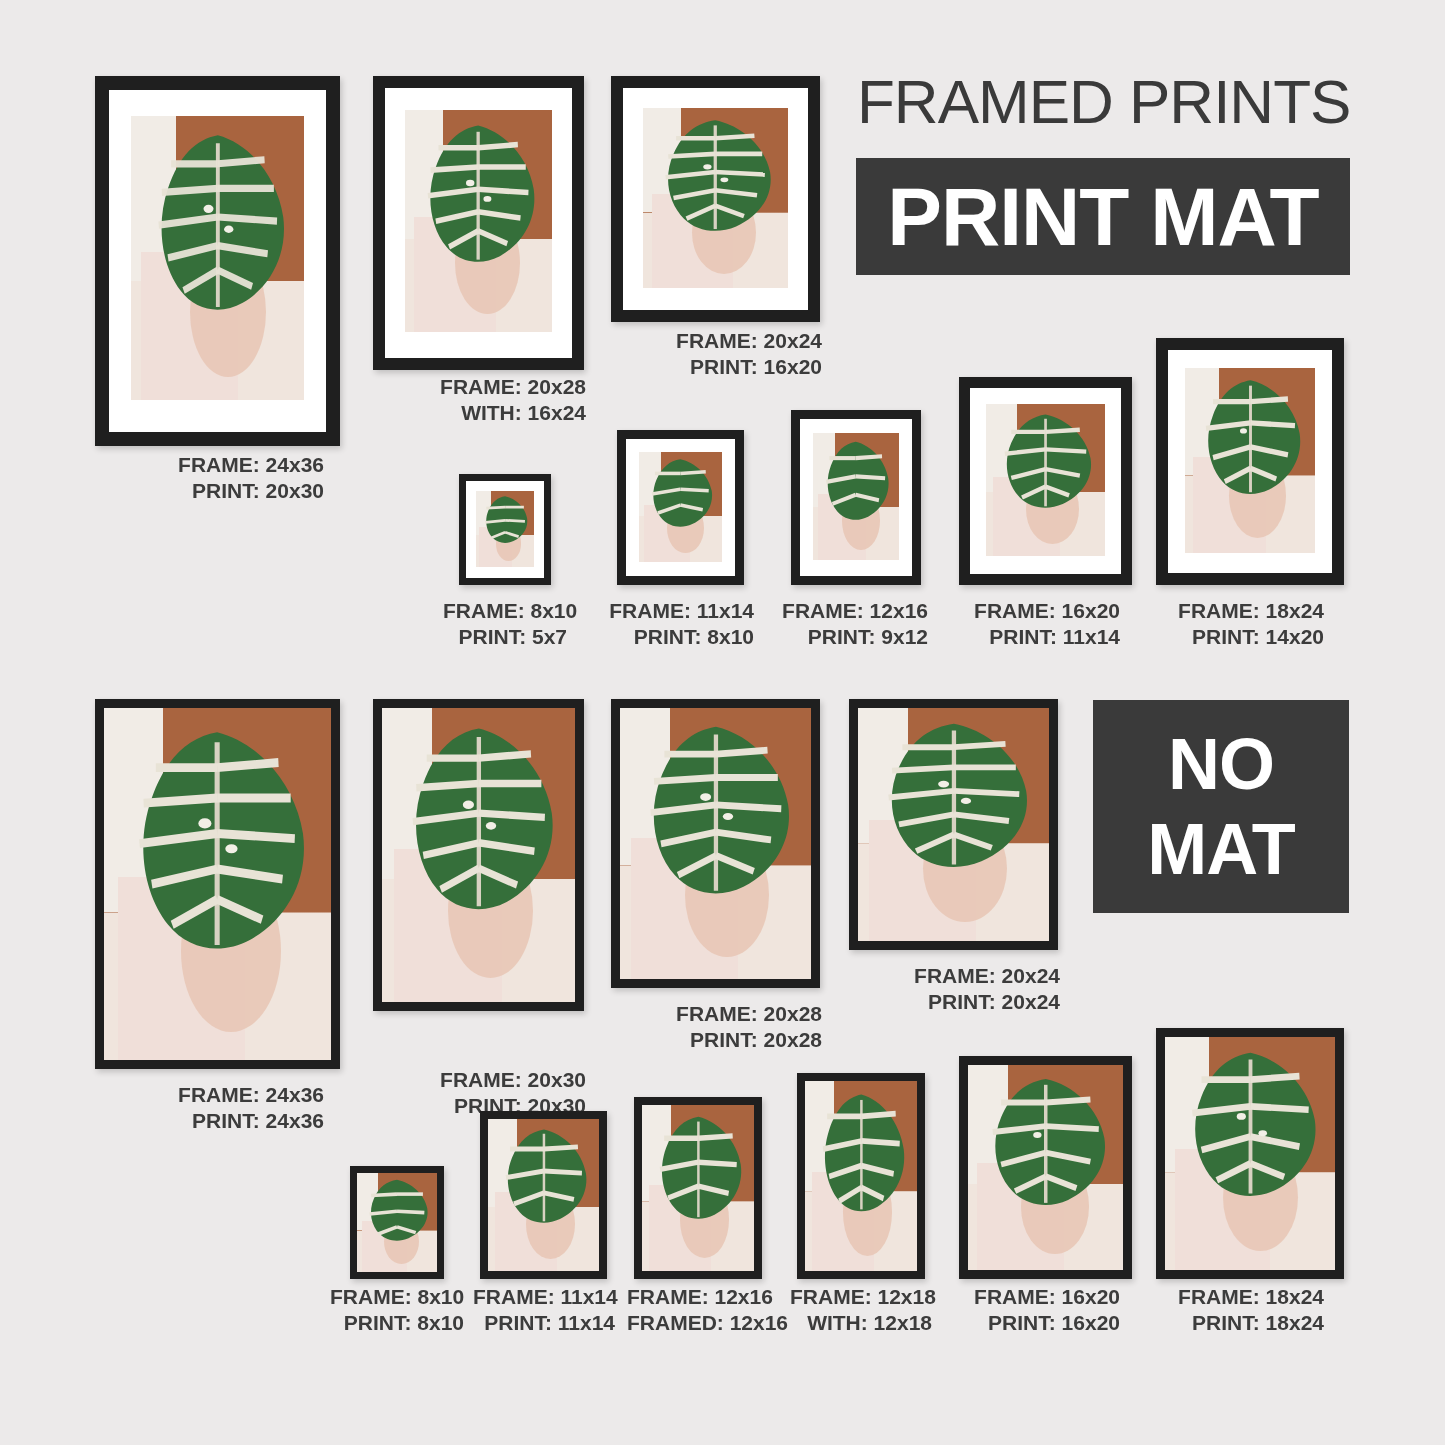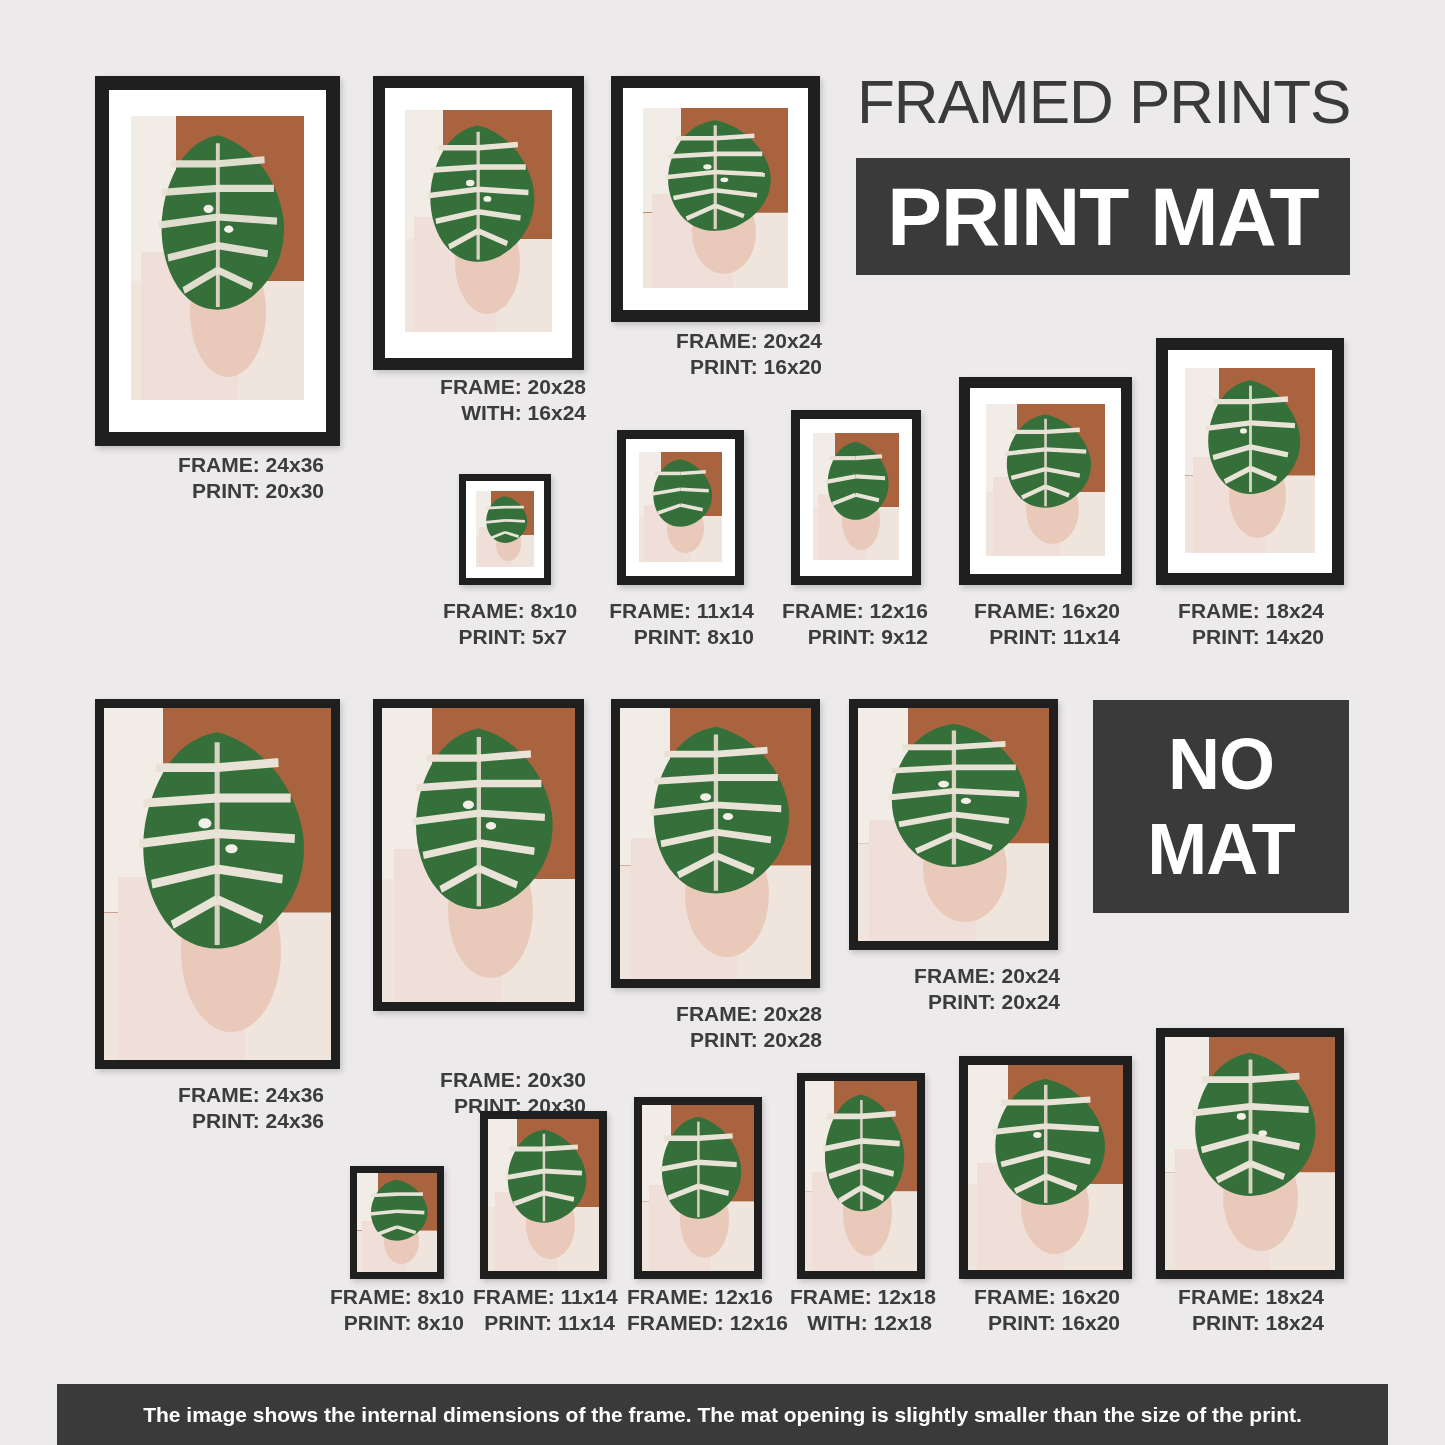--- a/index.html
+++ b/index.html
@@ -676,15 +676,14 @@
           <ellipse cx="58" cy="52" rx="2.8" ry="1.8" fill="#f2efe6"></ellipse>
         </svg>
       </div>
     </div>
   </div>
   <div class="caption" style="left:1176px;top:1284px;width:148px;">
     <span>FRAME: 18x24</span>
     <span>PRINT: 18x24</span>
   </div>
 
-  <div id="footer-bar">The image shows the internal dimensions of the frame. The mat opening is slightly smaller than the size of the print.</div>
 
 </div>
 
 </body></html>

